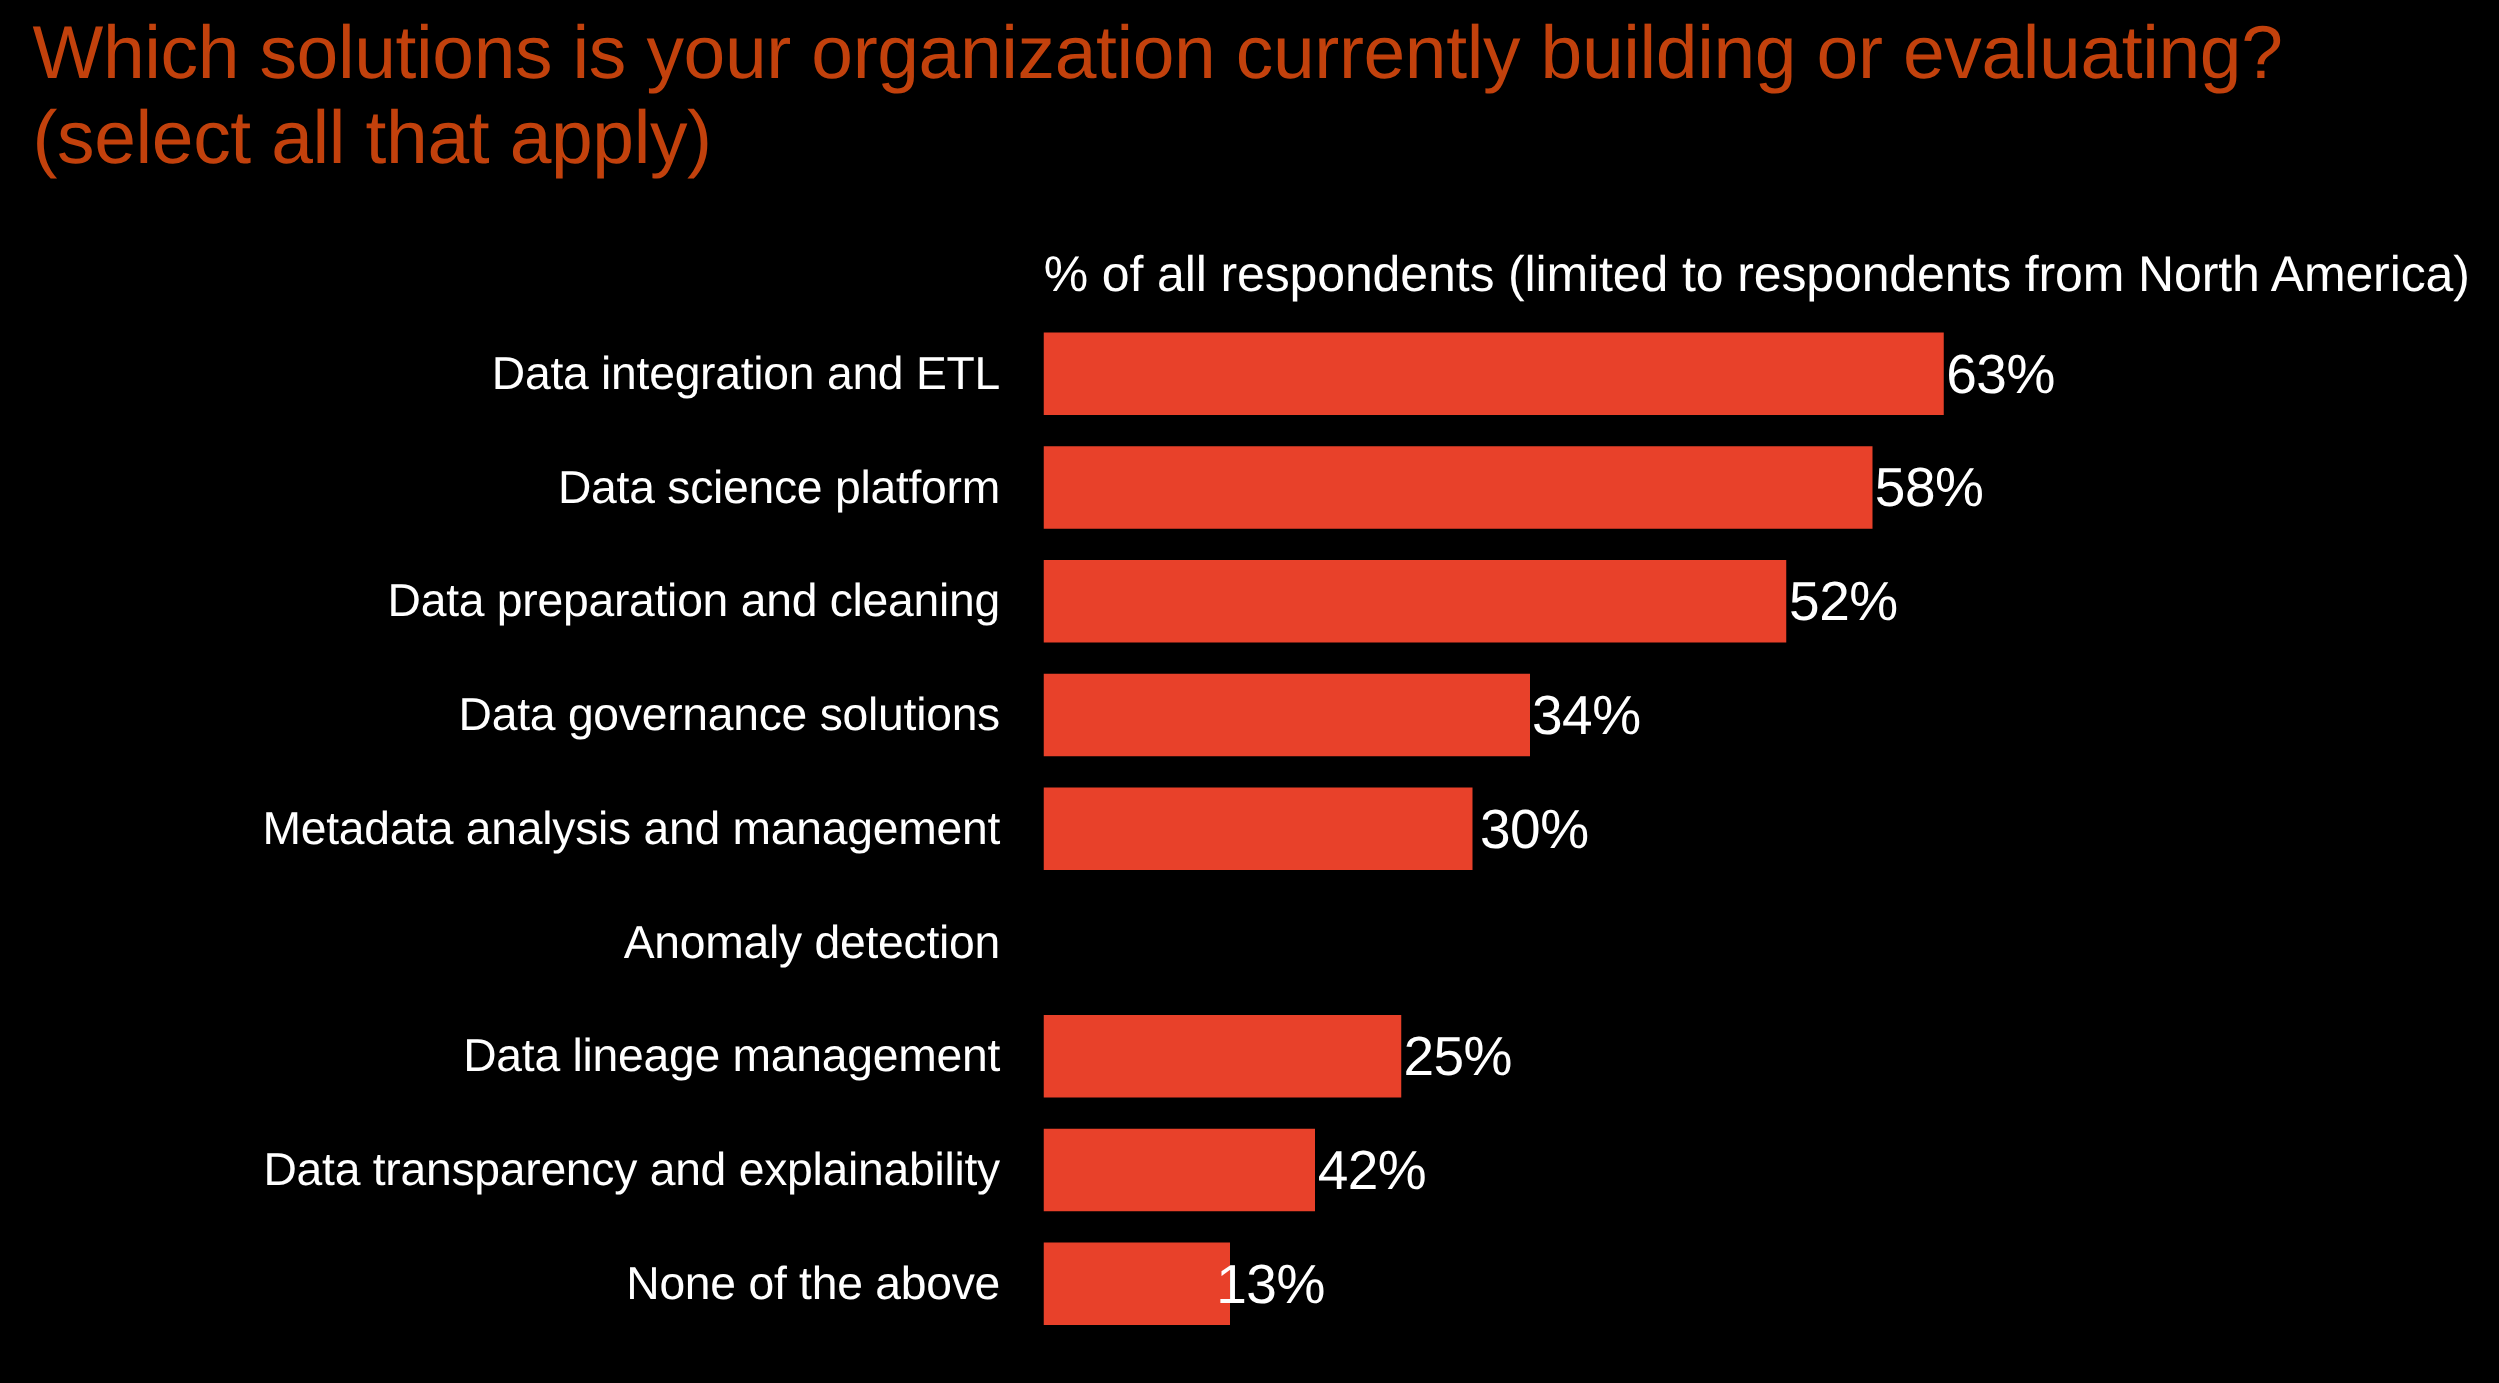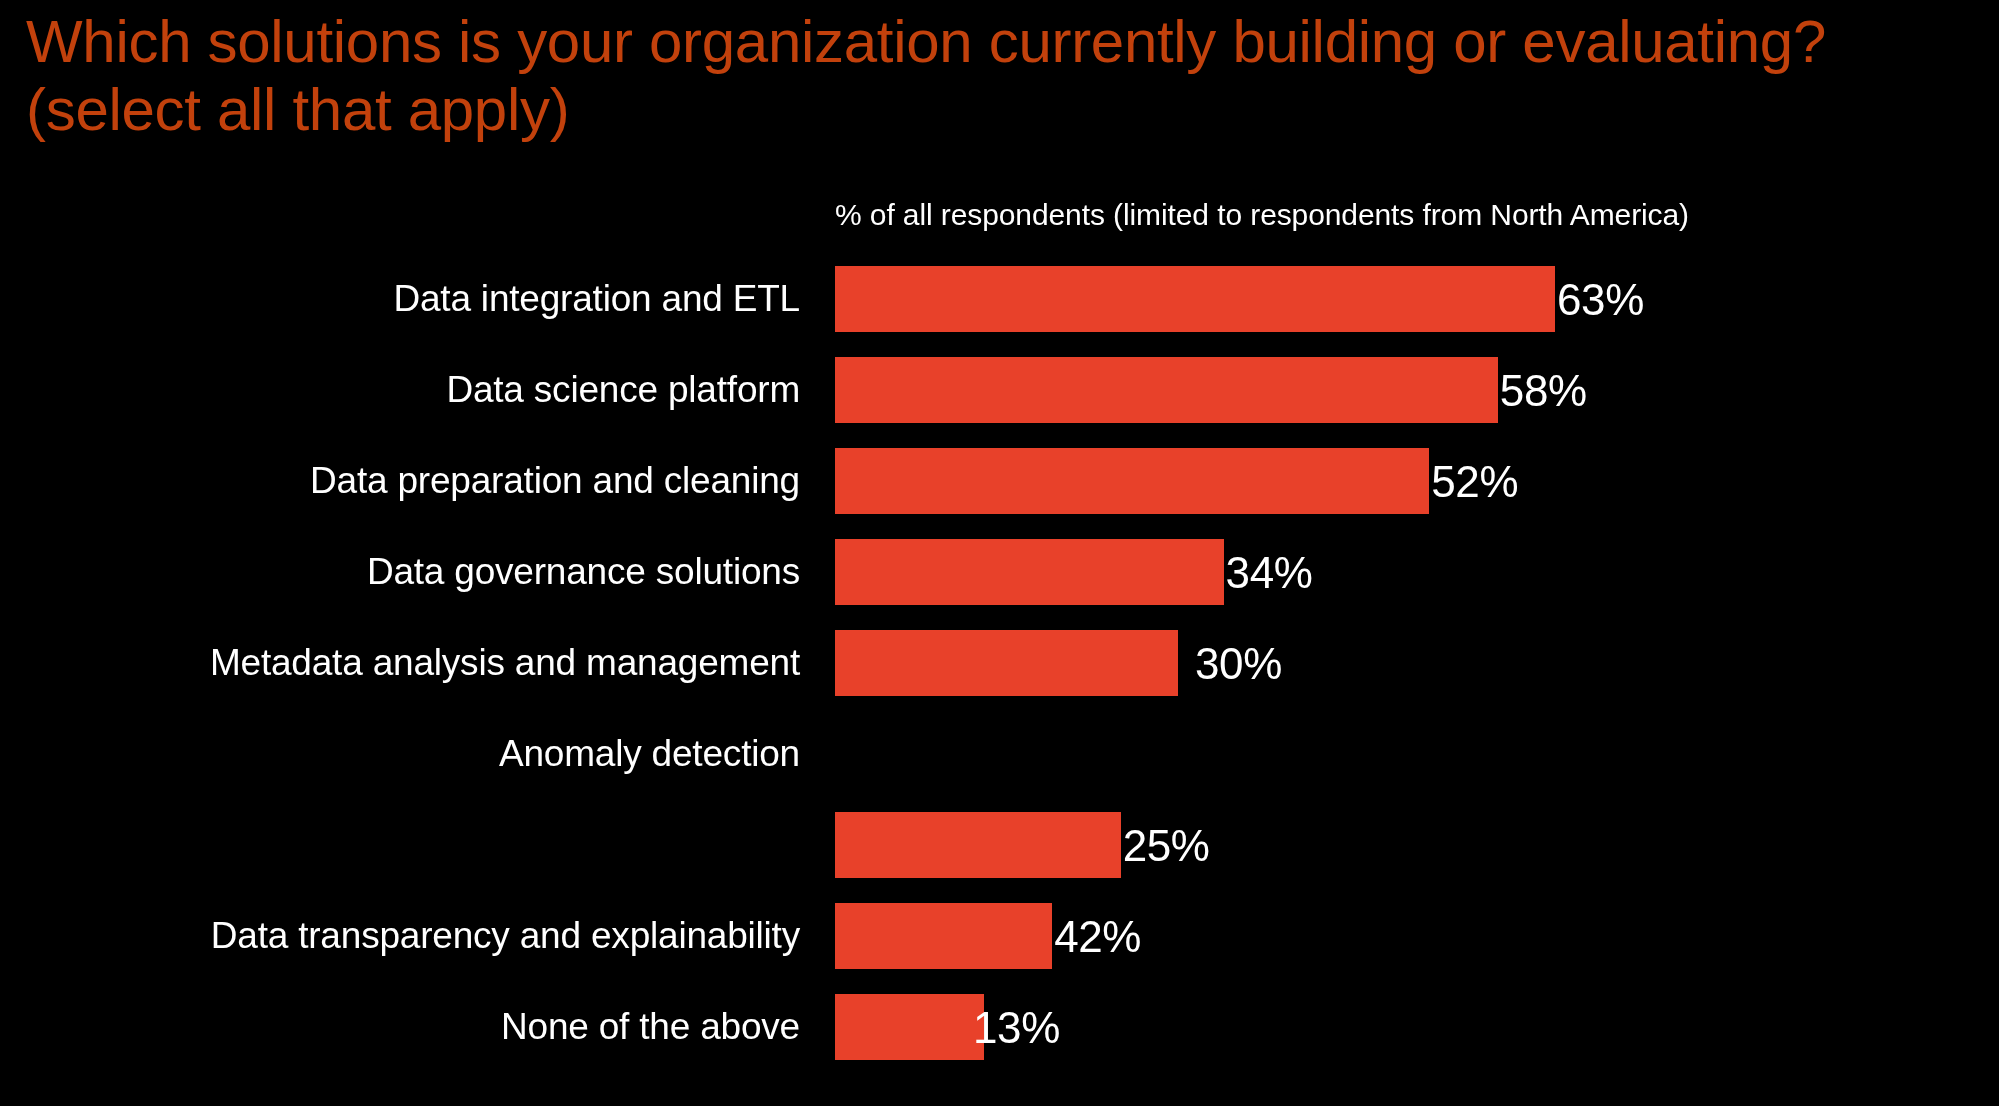--- a/index.html
+++ b/index.html
@@ -31,21 +31,21 @@
     letter-spacing: -0.3px;
     white-space: pre-line;
   }
 
   
   .chart-subnote {
     position: absolute;
     left: 835px;
     top: 200px;
     color: #ffffff;
-    font-size: 30px;
+    font-size: 40px;
     font-weight: 400;
     line-height: 1;
     letter-spacing: -0.1px;
     white-space: nowrap;
   }
 
   
   .plot {
     position: absolute;
     left: 0px;
@@ -141,27 +141,28 @@
         <div class="cat-label">Data governance solutions</div>
         <div class="bar-track">
           <div class="bar-fill" style="width: 388.571px; background: rgb(232, 65, 42);"></div>
           <div class="bar-value" style="left: 390.571px;">34%</div>
         </div>
       </div>
       <div class="bar-row" style="top: 364px;">
         <div class="cat-label">Metadata analysis and management</div>
         <div class="bar-track">
           <div class="bar-fill" style="width: 342.857px; background: rgb(232, 65, 42);"></div>
-          <div class="bar-value" style="left: 360px;">30%</div>
+          <div class="bar-value" style="left: 349px;">30%</div>
         </div>
       </div>
       <div class="bar-row" style="top: 455px;">
         <div class="cat-label">Anomaly detection</div>
       </div>
       <div class="bar-row" style="top: 546px;">
+        <div class="cat-label">Data lineage management</div>
         <div class="bar-track">
           <div class="bar-fill" style="width: 285.714px; background: rgb(232, 65, 42);"></div>
           <div class="bar-value" style="left: 287.714px;">25%</div>
         </div>
       </div>
       <div class="bar-row" style="top: 637px;">
         <div class="cat-label">Data transparency and explainability</div>
         <div class="bar-track">
           <div class="bar-fill" style="width: 217.143px; background: rgb(232, 65, 42);"></div>
           <div class="bar-value" style="left: 219.143px;">42%</div>

